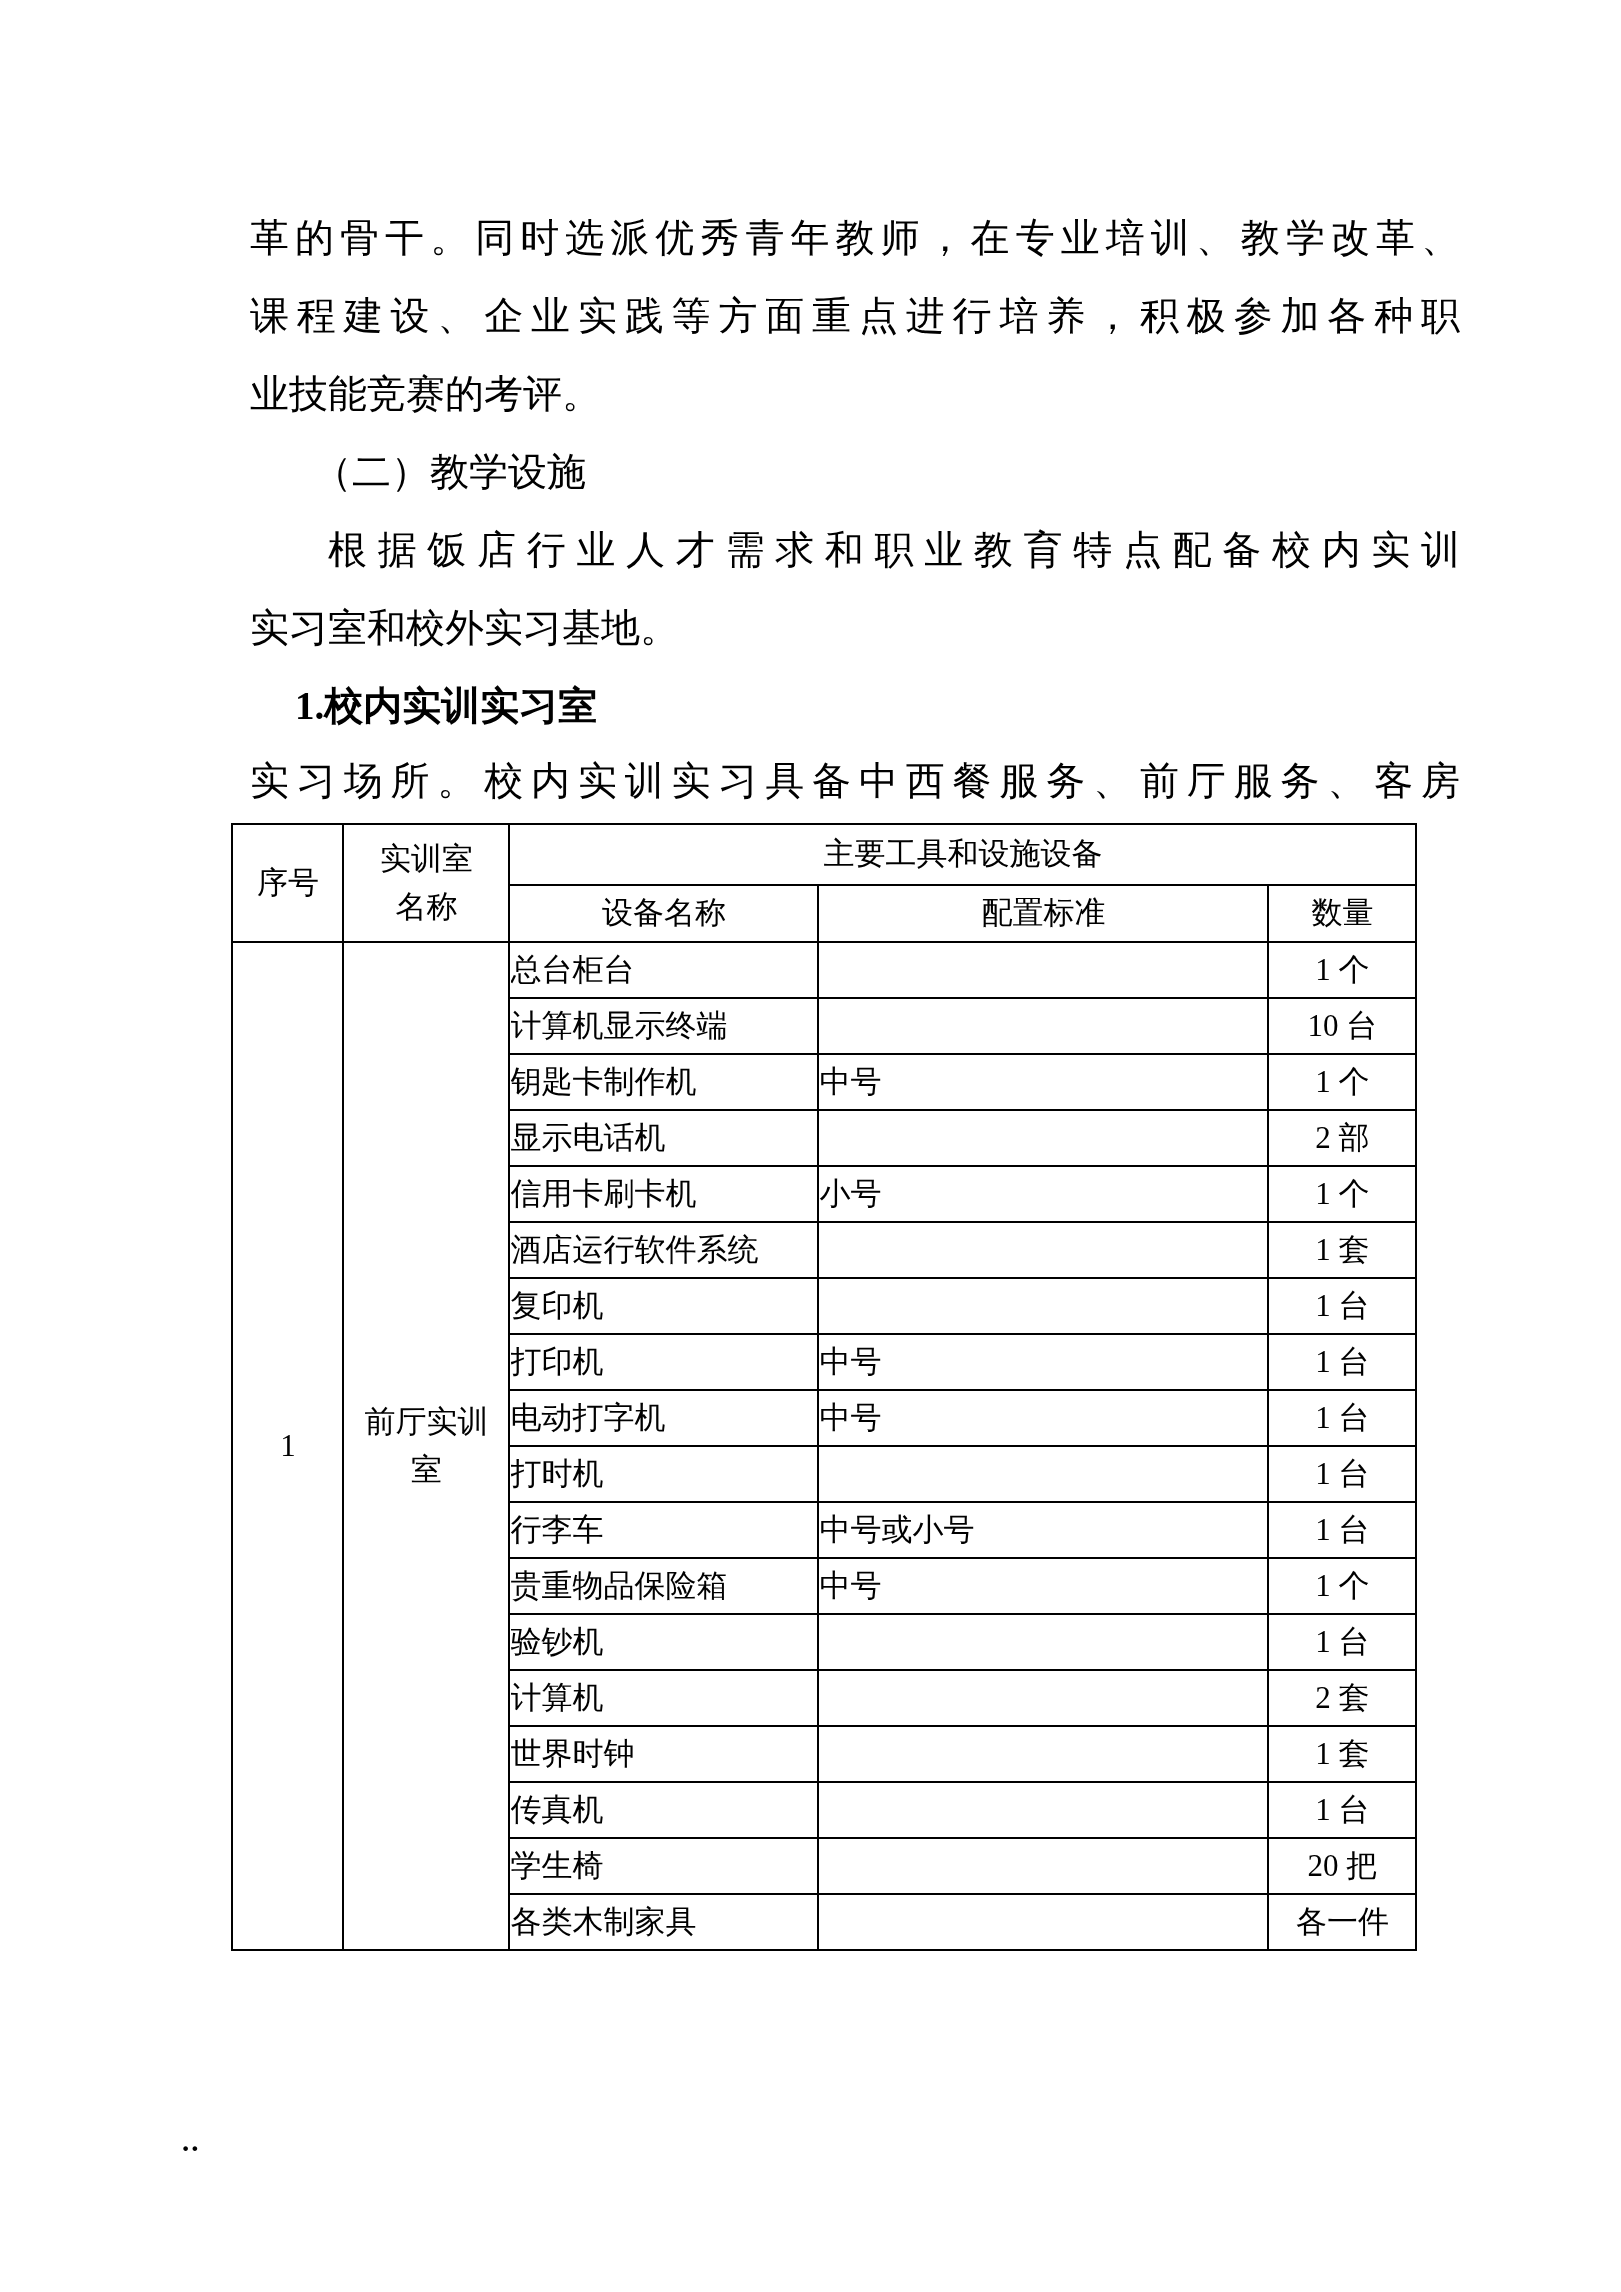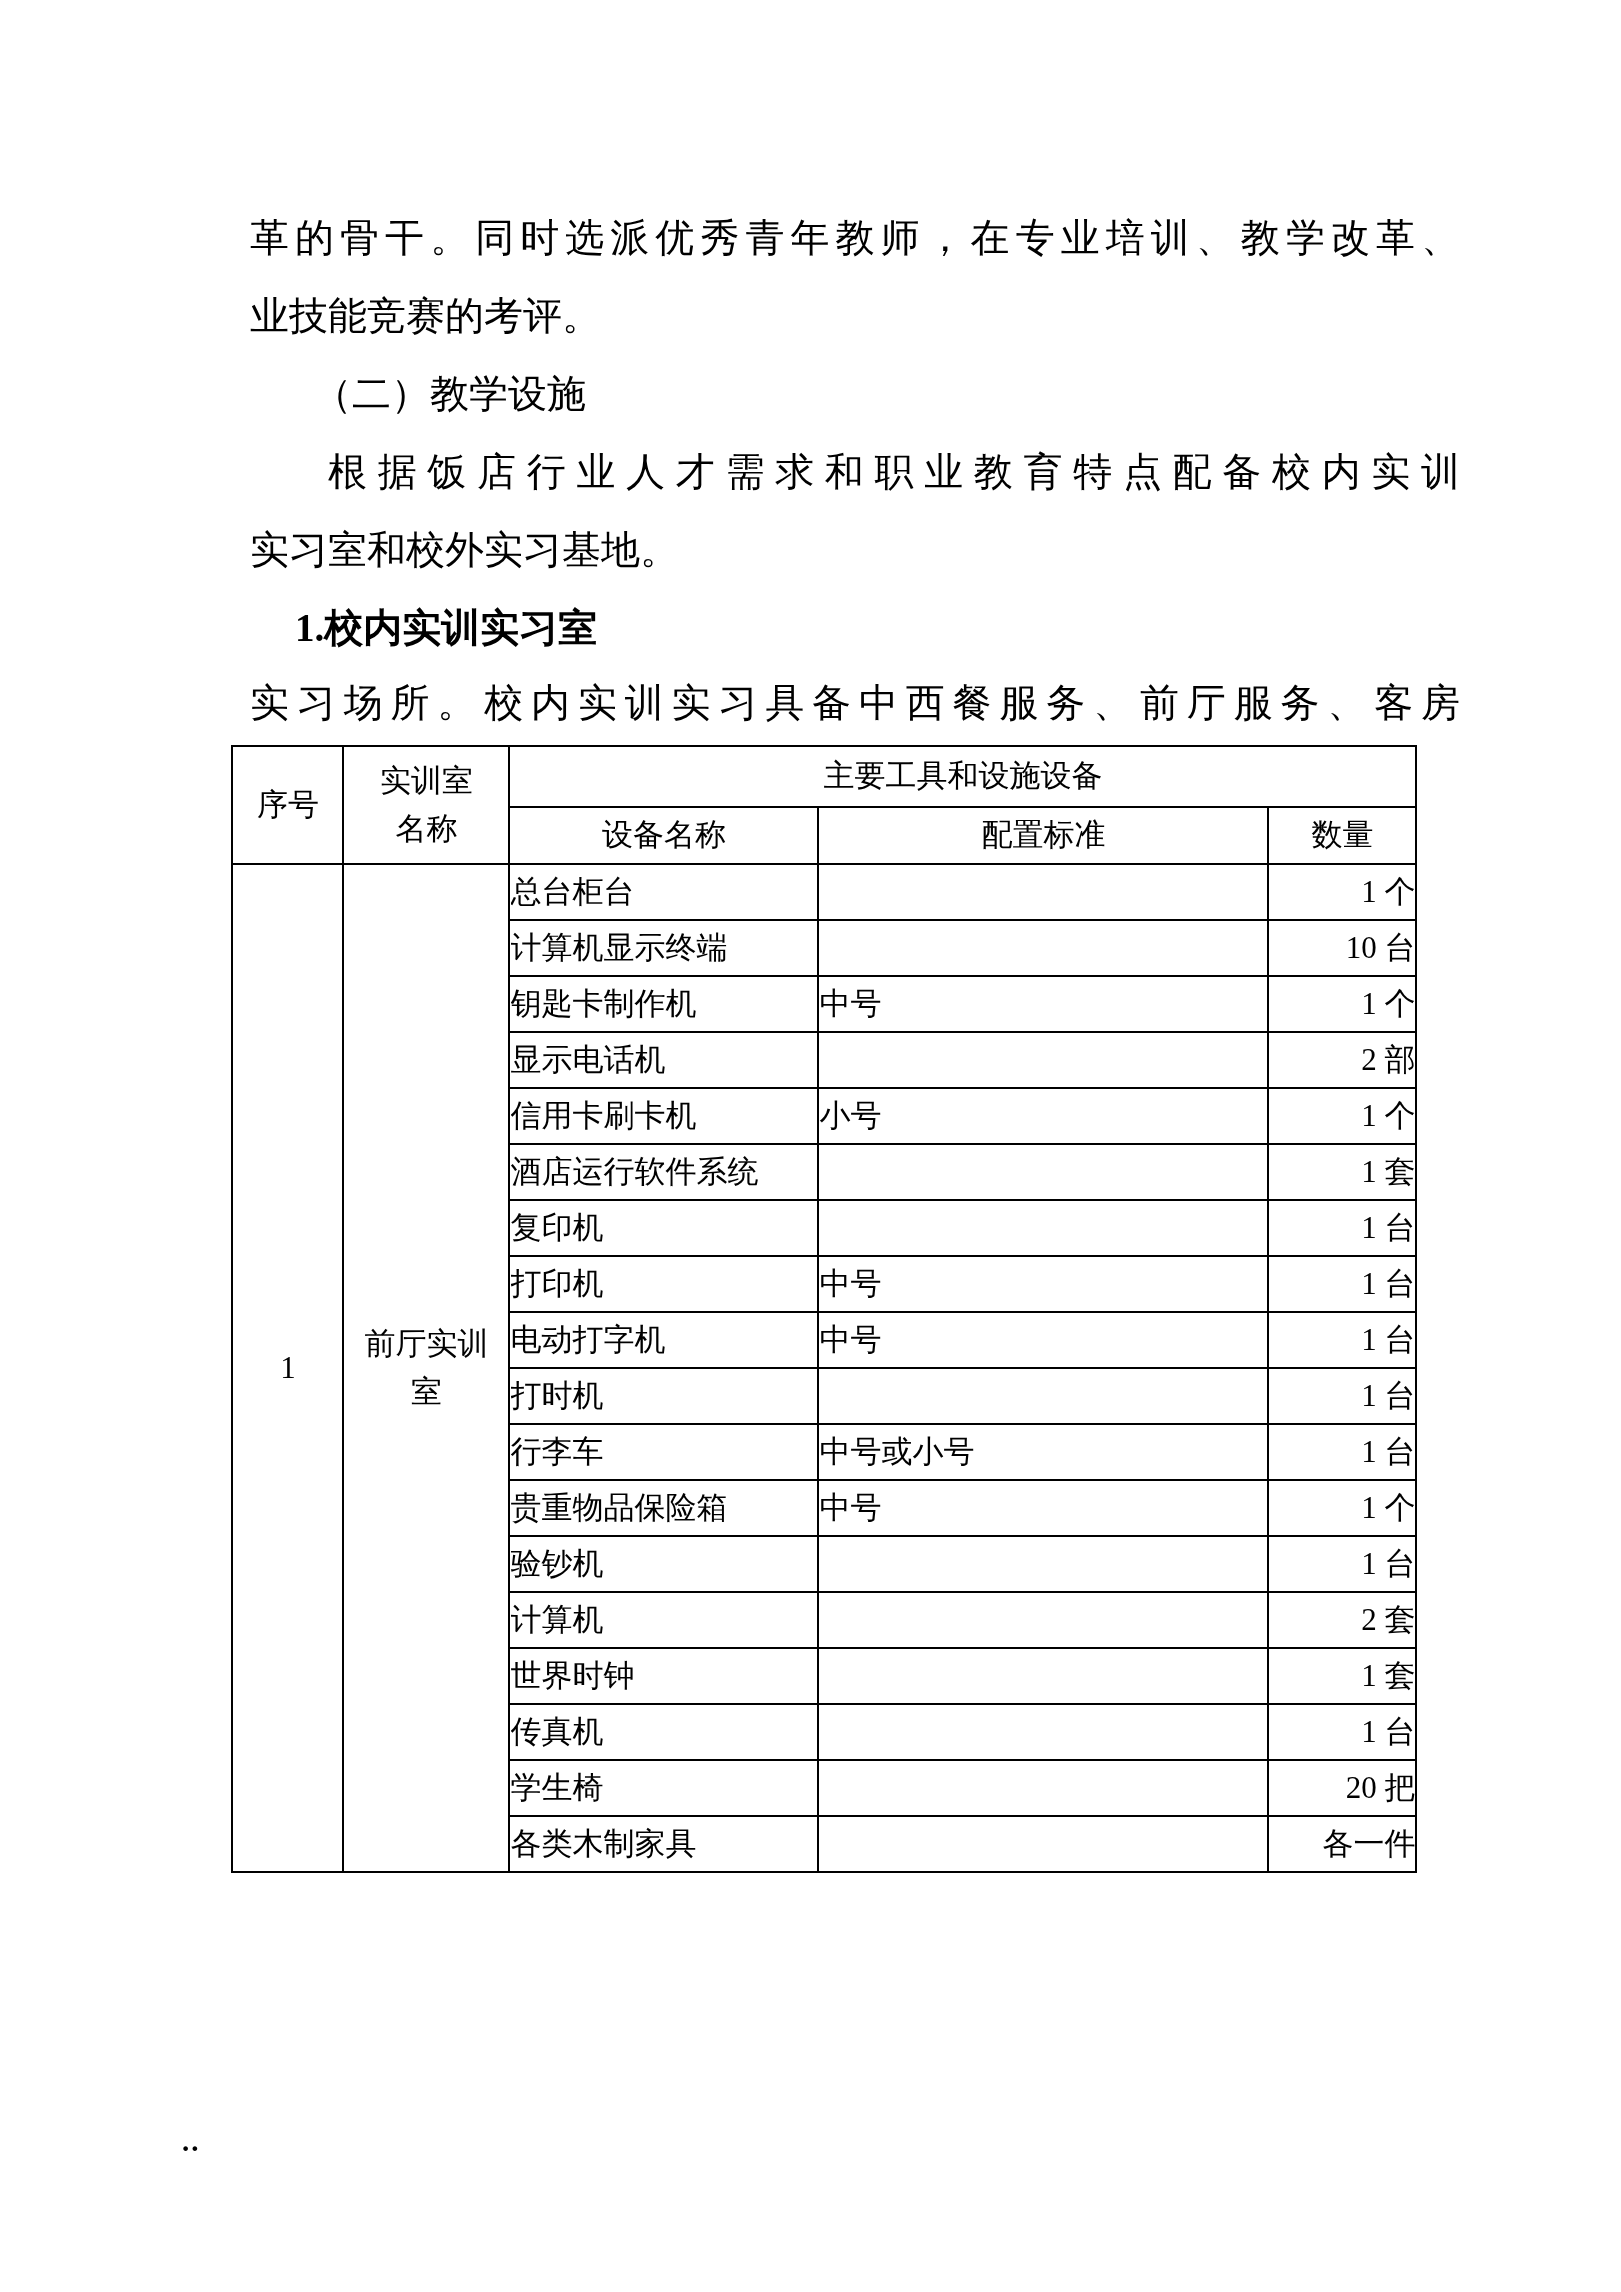--- a/index.html
+++ b/index.html
@@ -37,34 +37,35 @@
     padding: 0;
     overflow: hidden;
   }
   tr.hrow1 { height: 61px; }
   tr.hrow2 { height: 57px; }
   tr.brow  { height: 56px; }
   td.center { text-align: center; vertical-align: middle; }
   td.preline { white-space: pre-line; line-height: 1.55; }
   td.dev  { text-align: left; padding-left: 21.6px; vertical-align: middle; border-radius: 15px; }
   td.std  { text-align: left; padding-left: 19.6px; vertical-align: middle; }
-  td.qty  { text-align: right; padding-left: 17.6px; vertical-align: middle; }
+  td.qty  { text-align: center; padding-left: 17.6px; vertical-align: middle; }
 
   .artifact {
     position: absolute; left: 182px; top: 2125px;
     font-size: 29px; font-weight: bold; letter-spacing: 2px; color: #000;
   }
 </style>
 </head>
 <body>
 
 <div class="content">
 
   <div class="para">
     <div class="tl">革的骨干。同时选派优秀青年教师，在专业培训、教学改革、</div>
+    <div class="tl">课程建设、企业实践等方面重点进行培养，积极参加各种职</div>
     <div class="tl last">业技能竞赛的考评。</div>
   </div>
 
   <div class="para">
     <div class="tl last ind-head">（二）教学设施</div>
   </div>
 
   <div class="para">
     <div class="tl ind-2em">根据饭店行业人才需求和职业教育特点配备校内实训</div>
     <div class="tl last">实习室和校外实习基地。</div>

